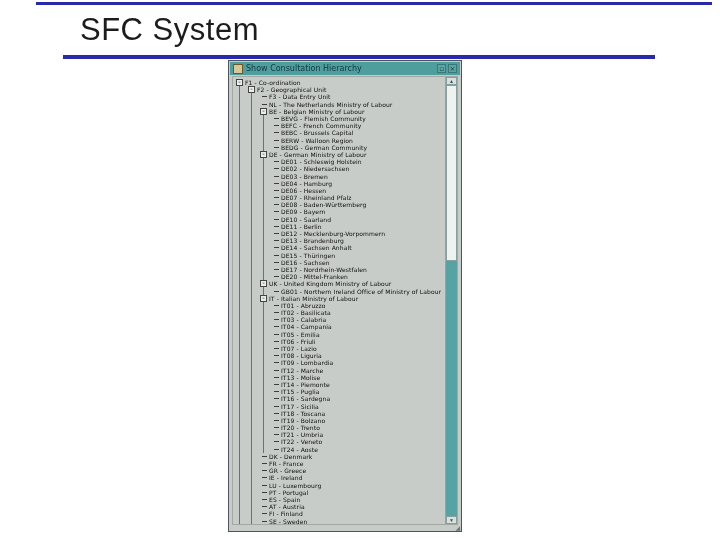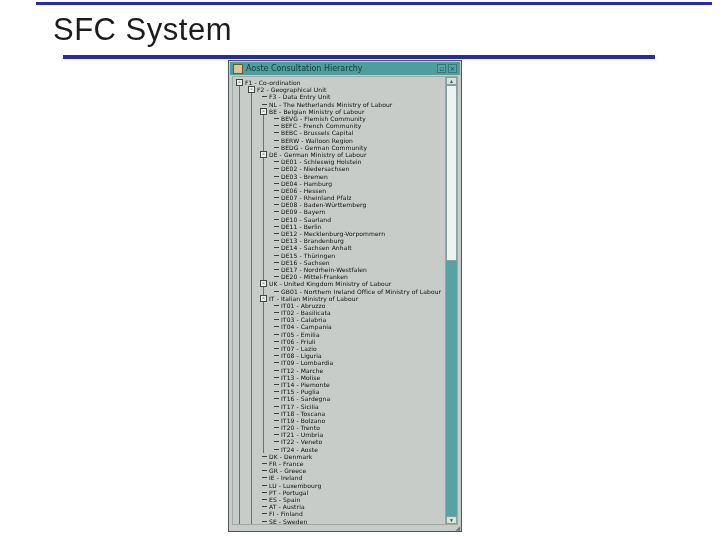--- a/index.html
+++ b/index.html
@@ -2,21 +2,21 @@
 <html><head>
 <meta charset="utf-8">
 <style>
   html,body{margin:0;padding:0;}
   body{
     width:720px;height:540px;position:relative;background:#ffffff;
     font-family:"Liberation Sans",sans-serif;overflow:hidden;
   }
   .top-line{position:absolute;left:36px;top:2px;width:676px;height:3px;background:#2929ae;}
   .slide-title{
-    position:absolute;left:53px;top:12px;margin:0;font-size:31px;font-weight:400;
+    position:absolute;left:80px;top:12px;margin:0;font-size:31px;font-weight:400;
     color:#1c1c1c;letter-spacing:0.5px;font-family:"Liberation Sans",sans-serif;
   }
   .title-underline{position:absolute;left:63px;top:55px;width:592px;height:4px;background:#2929ae;}
 
   
   .window{
     position:absolute;left:228px;top:60px;width:234px;height:472px;
     background:#c8ccc8;border:1px solid #52525e;box-sizing:border-box;
   }
   .titlebar{
@@ -60,21 +60,21 @@
 </head>
 <body>
 
 <div class="top-line"></div>
 <h1 class="slide-title">SFC System</h1>
 <div class="title-underline"></div>
 
 <div class="window">
   <div class="titlebar">
     <span class="app-icon"></span>
-    <span class="titlebar-text">Aoste Consultation Hierarchy</span>
+    <span class="titlebar-text">Show Consultation Hierarchy</span>
     <span class="win-btn">▫</span>
     <span class="win-btn">×</span>
   </div>
   <div class="content">
     <div class="tree">
         <div class="row">
           <span class="toggle">-</span>
           <span class="label">F1 - Co-ordination</span>
         </div>
         <div class="row">

